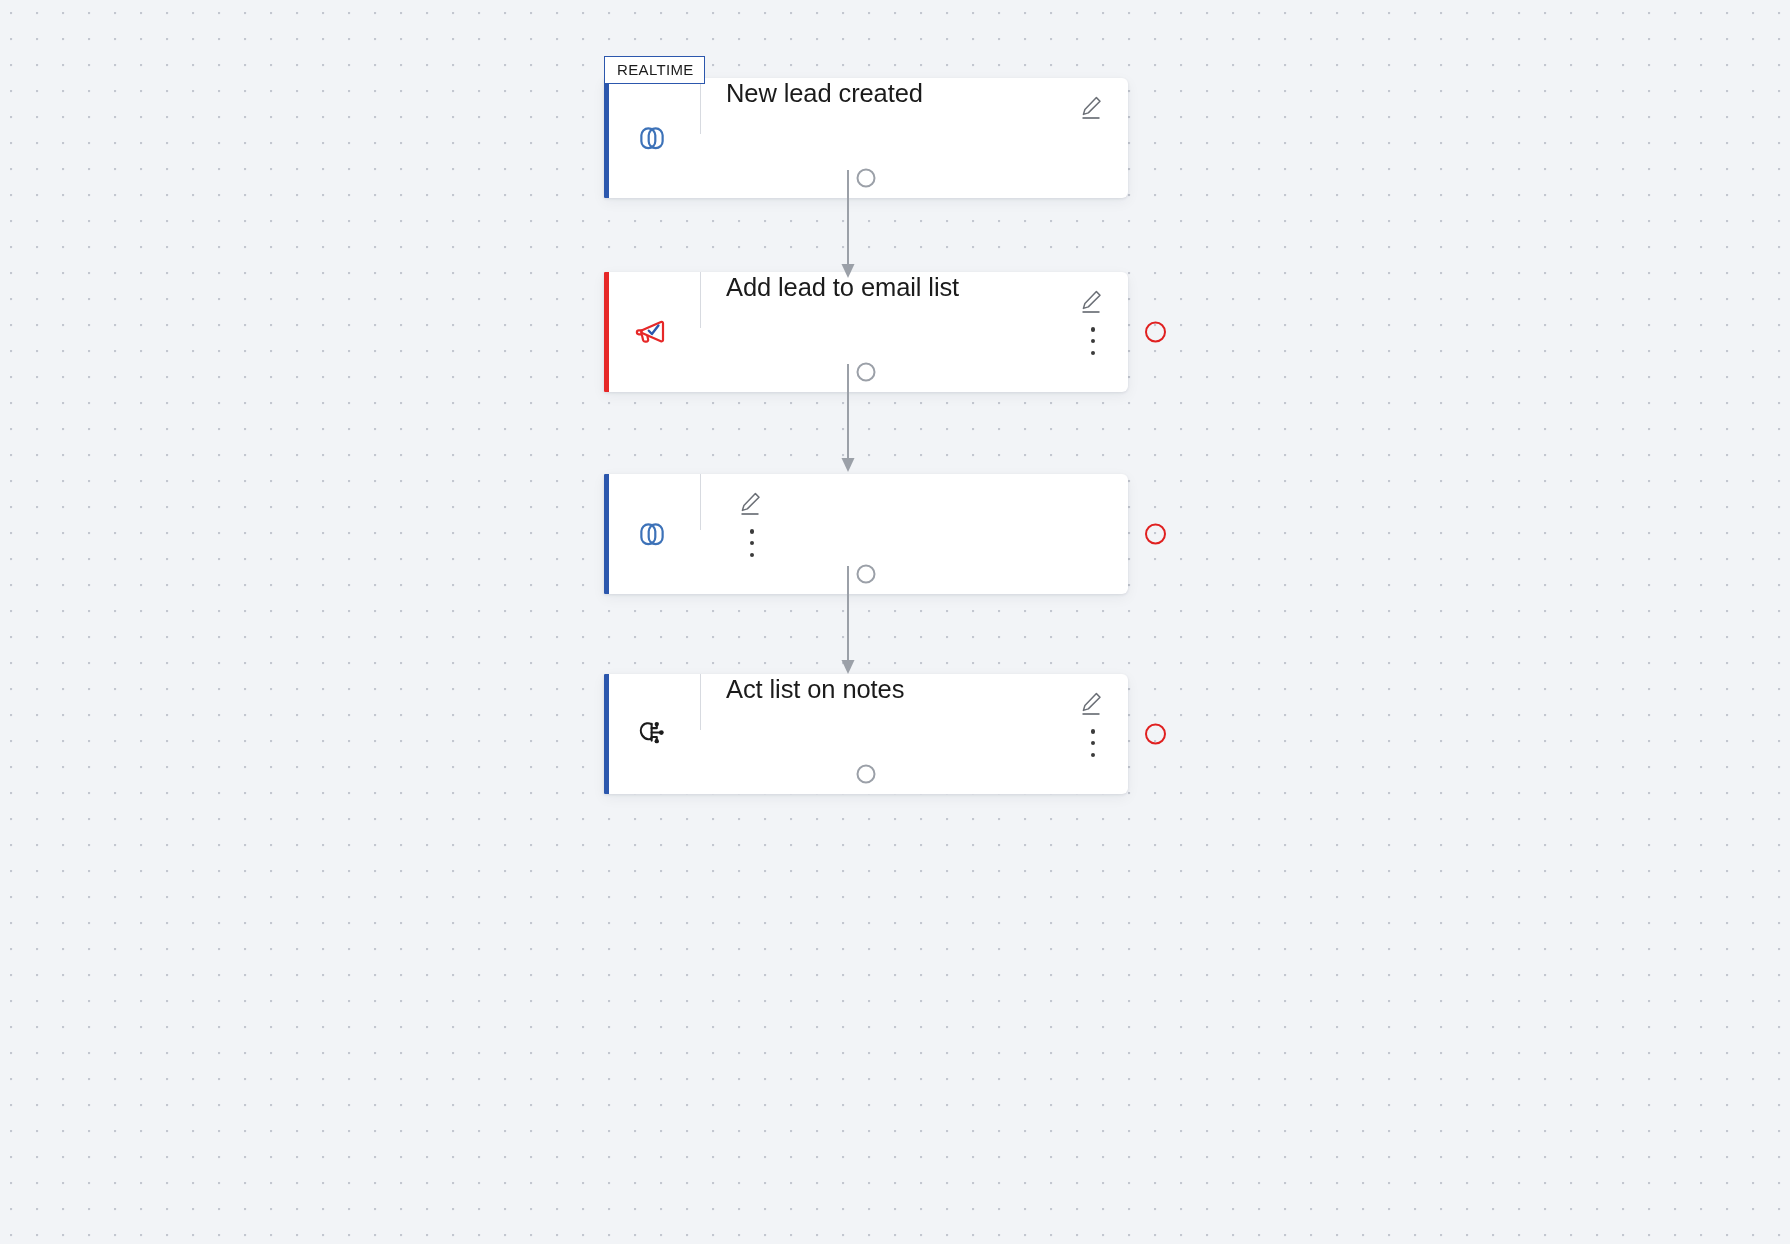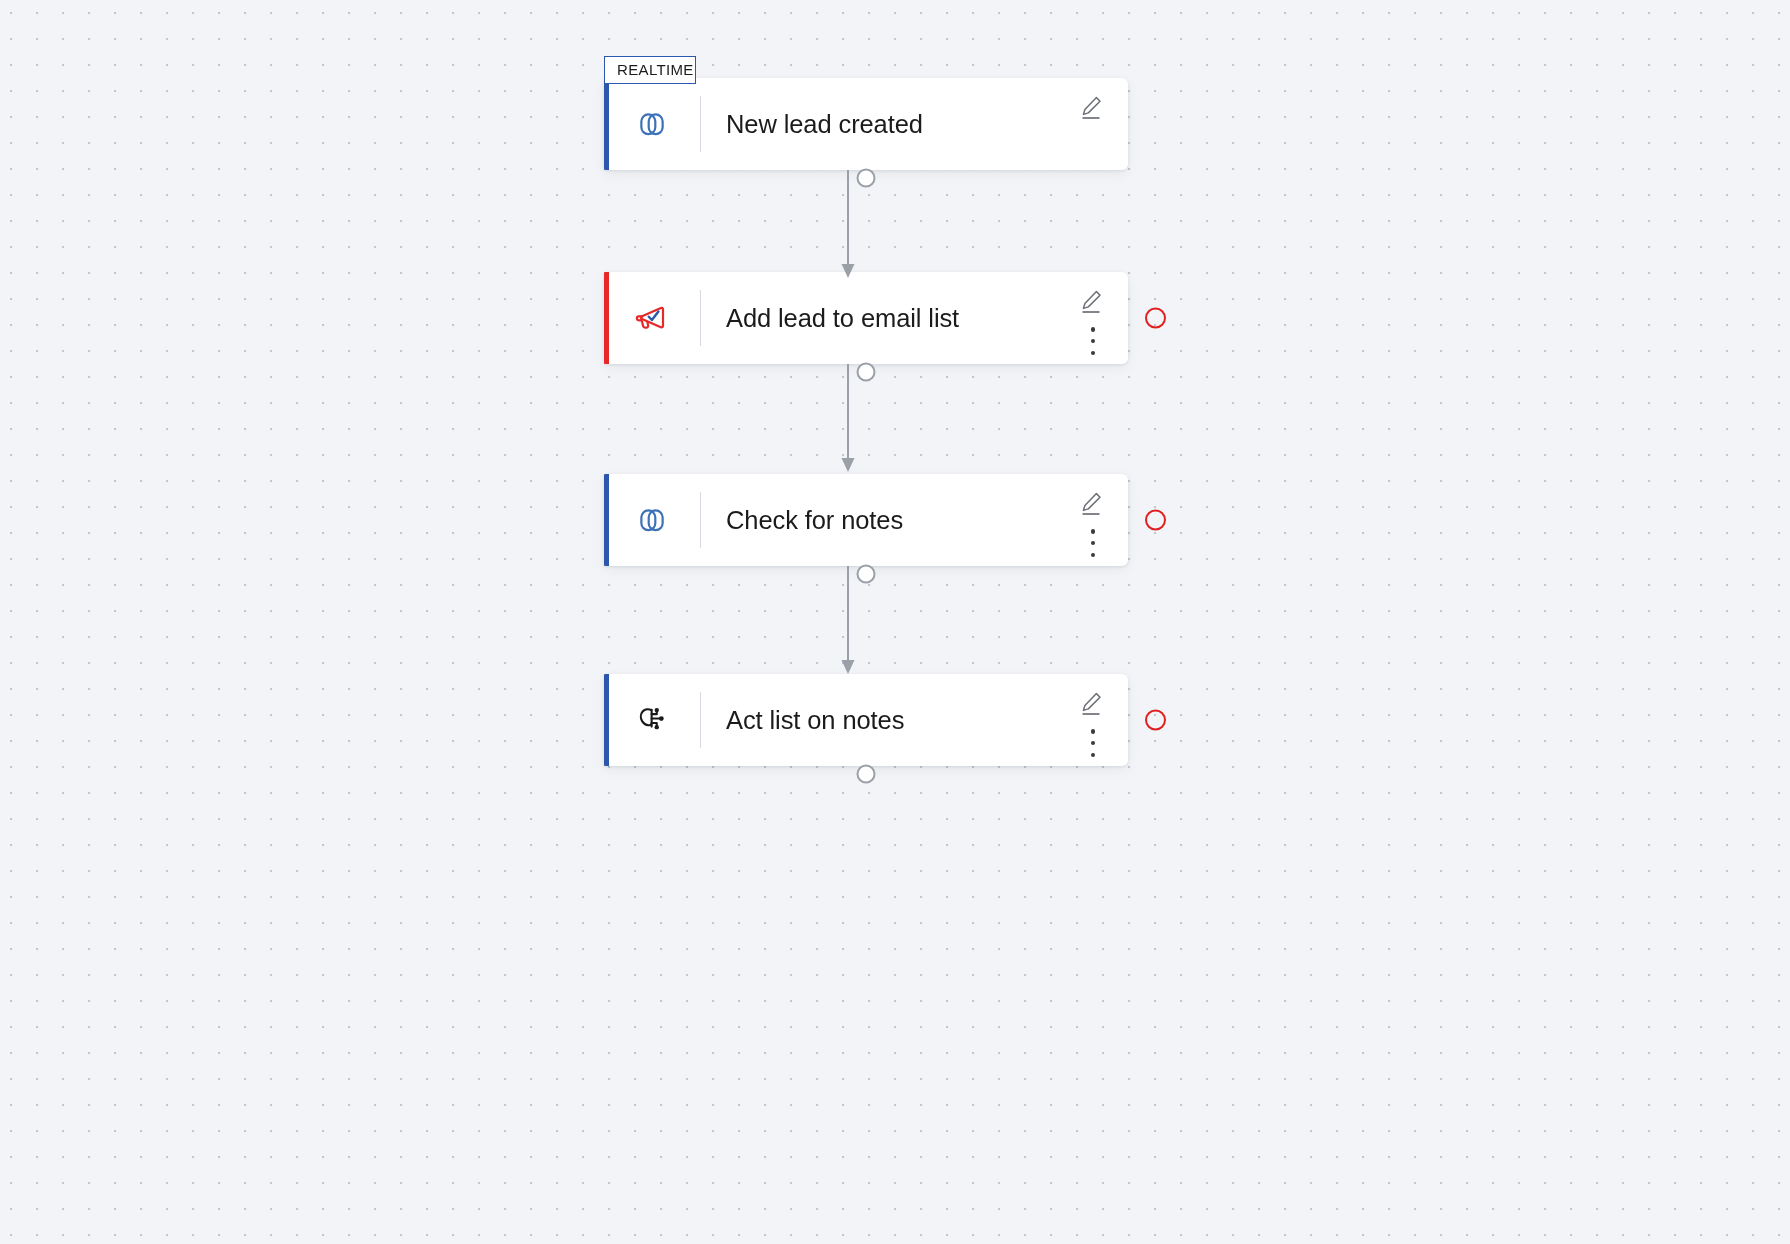--- a/index.html
+++ b/index.html
@@ -30,26 +30,25 @@
 
   
   .node-wrap {
     position: absolute;
     left: 604px;
     width: 524px;
   }
 
   .node-card {
     position: relative;
-    height: 92px;
+    height: 120px;
     background: #ffffff;
     border-radius: 0 6px 6px 0;
     box-shadow: 0 1px 3px rgba(20,30,60,.10), 0 4px 14px rgba(20,30,60,.055);
     display: flex;
-    align-items: center;
   }
 
   .accent-bar {
     position: absolute;
     left: 0; top: 0; bottom: 0;
     width: 5px;
     border-radius: 1px 0 0 1px;
   }
   .accent-blue { background: #2c57ad; }
   .accent-red  { background: #e62828; }
@@ -133,21 +132,21 @@
   
   .realtime-badge {
     position: absolute;
     left: 604px;
     top: 56px;
     border: 1.6px solid #2c57ad;
     background: #ffffff;
     color: #1b1b1b;
     font-size: 15px;
     letter-spacing: 0.35px;
-    padding: 5px 1px 6px 12px;
+    padding: 5px 10px 6px 12px;
     line-height: 1;
     z-index: 5;
   }
 
   
   .connector-dot {
     position: absolute;
     left: 50%;
     transform: translate(-50%, -50%);
     width: 19px;
@@ -257,21 +256,20 @@
 
       <div class="node-icon">
         <svg class="svg-42" viewBox="0 0 48 48" fill="none">
           <path d="M20 13.5c4.2 0 7.6 3.4 7.6 7.6v6.4c0 4.2-3.4 7.6-7.6 7.6s-7.6-3.4-7.6-7.6v-6.4c0-4.2 3.4-7.6 7.6-7.6z" stroke="#3d72b8" stroke-width="2.4"></path>
           <path d="M28 13.5c4.2 0 7.6 3.4 7.6 7.6v6.4c0 4.2-3.4 7.6-7.6 7.6s-7.6-3.4-7.6-7.6v-6.4c0-4.2 3.4-7.6 7.6-7.6z" stroke="#3d72b8" stroke-width="2.4"></path>
         </svg>
       </div>
 
       <div class="icon-divider"></div>
 
-      <div class="node-title">Check for notes</div>
 
       <div class="node-actions">
         <div class="edit-icon">
           <svg class="svg-26" viewBox="0 0 26 26" fill="none">
             <path d="M18.4 3.6l3.6 3.6L10.3 18.9 5.4 20.4l1.5-4.9L18.4 3.6z" stroke="#6b6f76" stroke-width="1.5" stroke-linejoin="round"></path>
             <line x1="4.5" y1="24" x2="21.5" y2="24" stroke="#6b6f76" stroke-width="1.7"></line>
           </svg>
         </div>
         <div class="dots-icon">
           <i></i>

